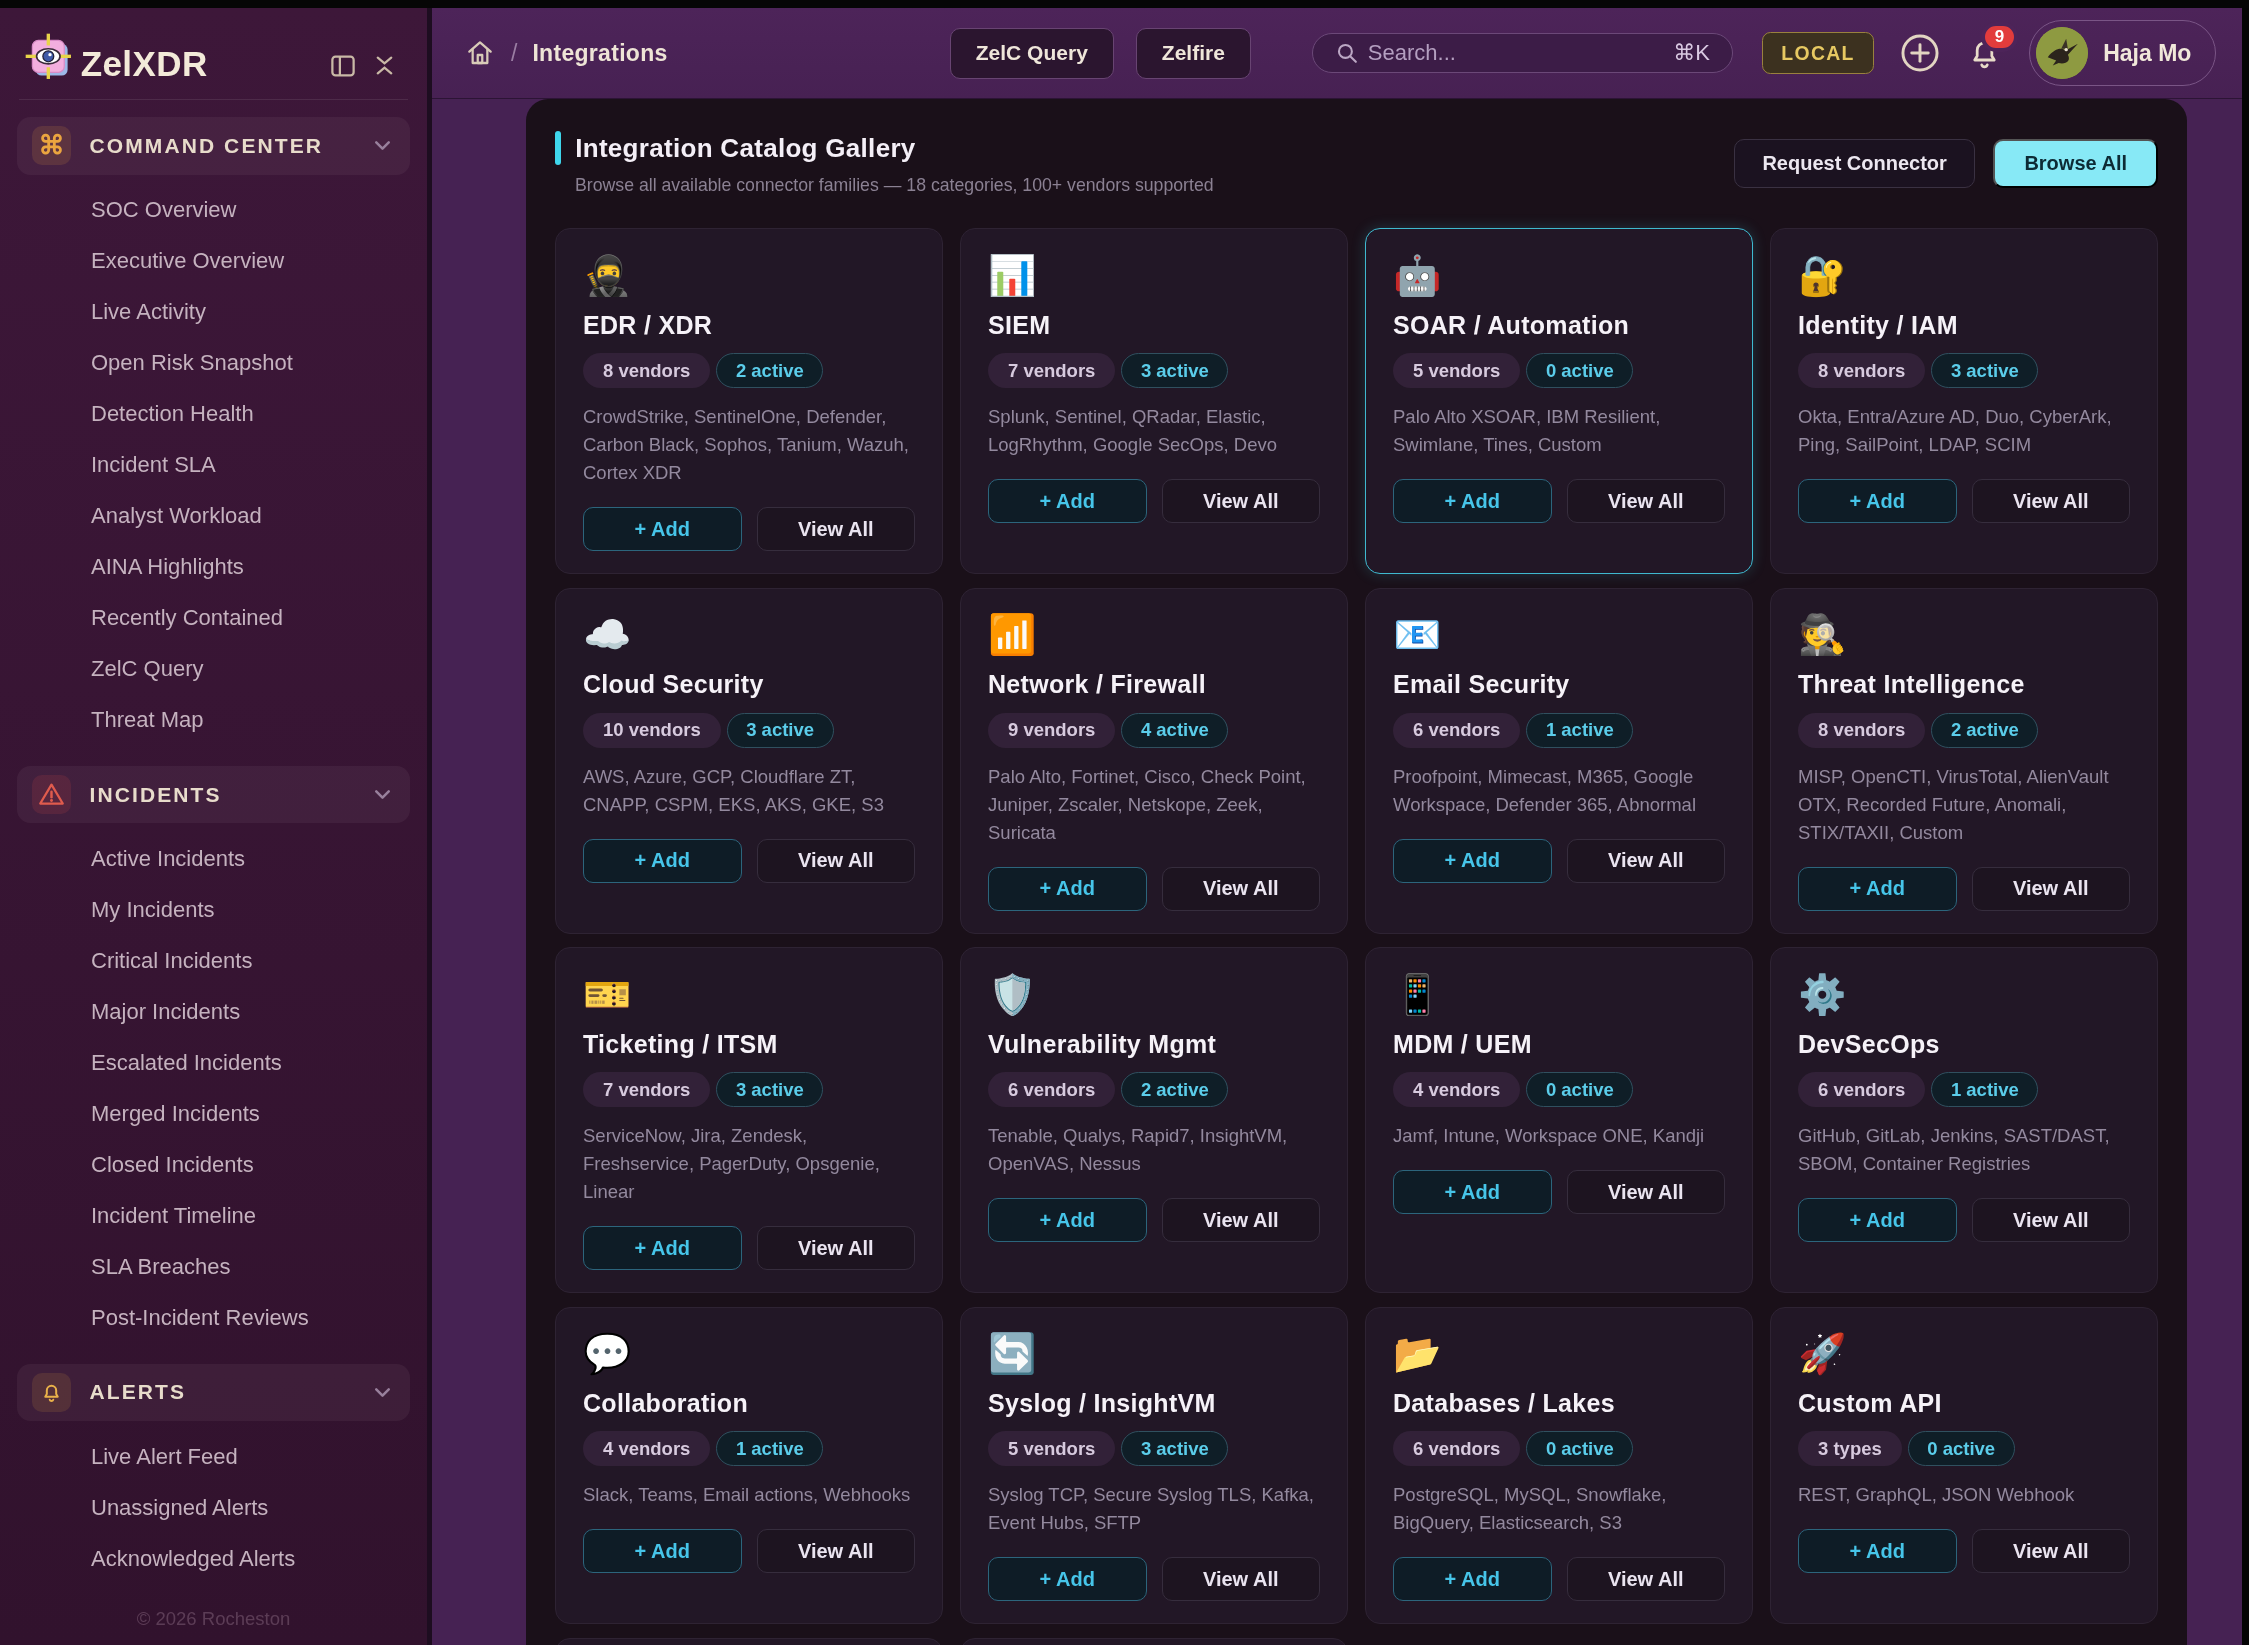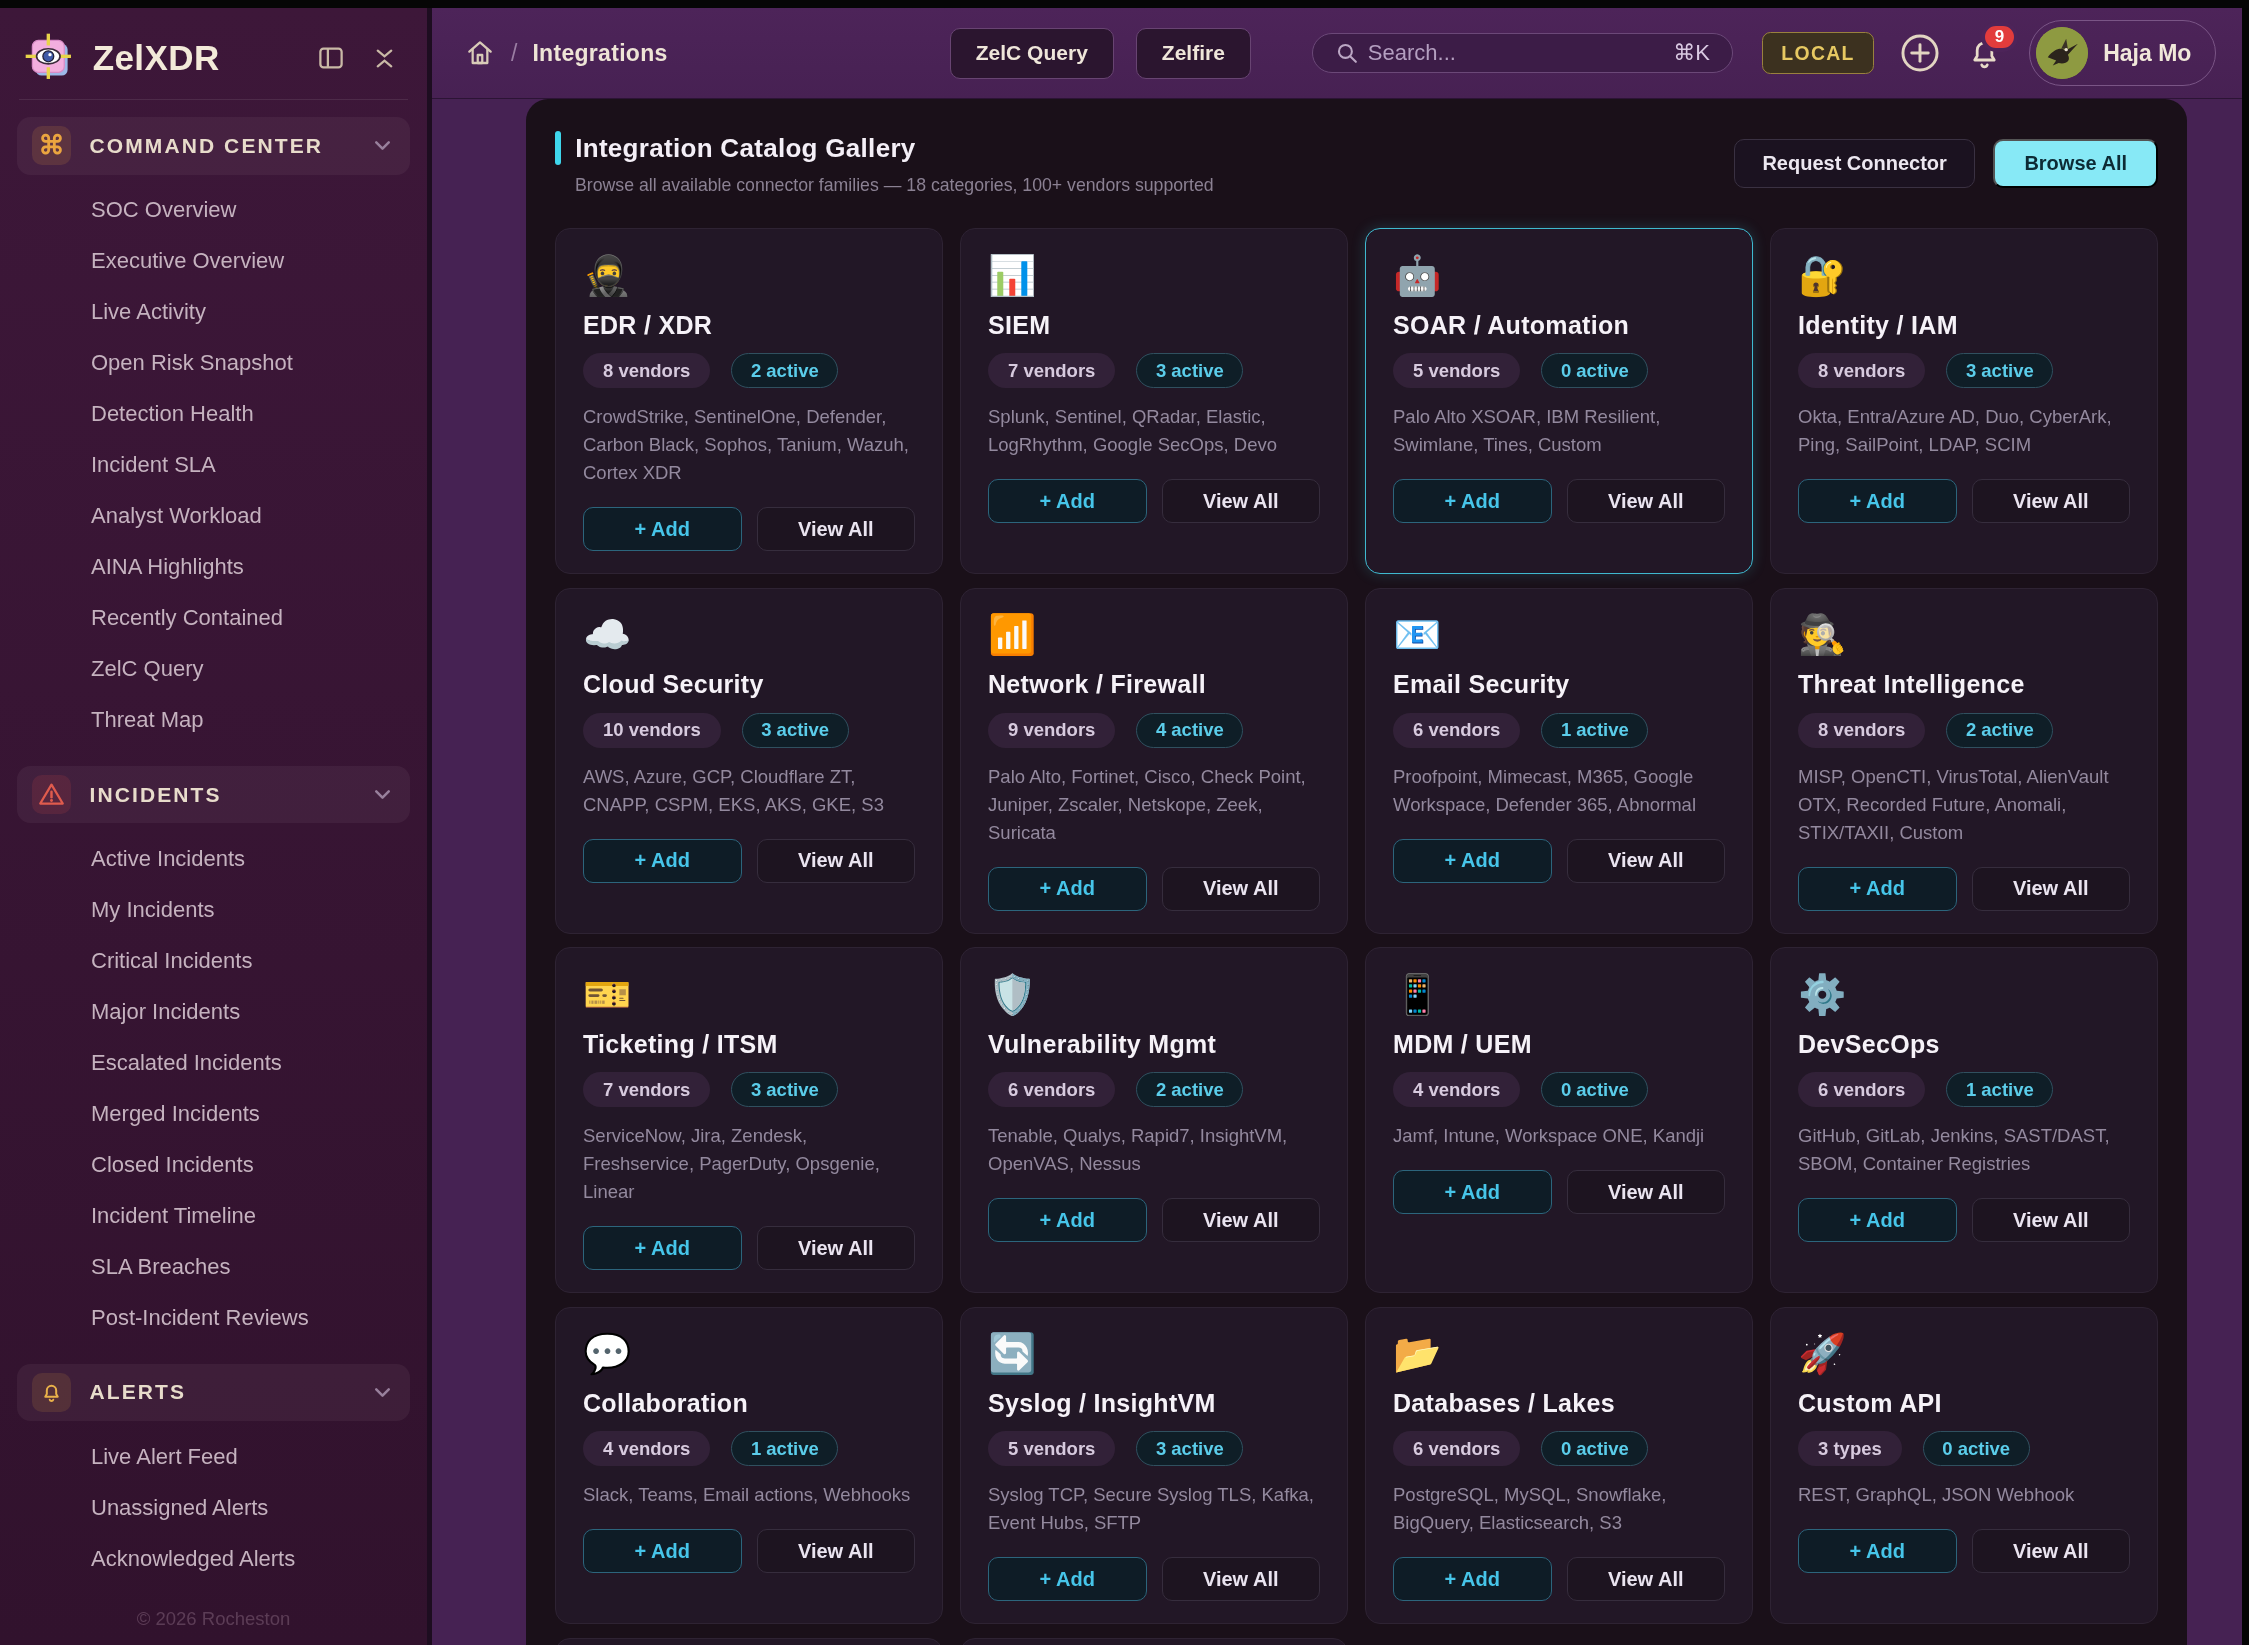--- a/index.html
+++ b/index.html
@@ -4,21 +4,21 @@
 <style>
   html,body{margin:0;padding:0}
   body{width:2250px;height:1646px;overflow:hidden;background:#060606;
        font-family:"Liberation Sans",sans-serif;-webkit-font-smoothing:antialiased}
   .top-strip{height:8.4px;background:#060606}
   .page{display:flex;height:1637px}
 
   
   .sidebar{width:432px;box-sizing:border-box;background:linear-gradient(180deg,#3d1739,#31122d);
            border-right:5.9px solid #1d0d20;display:flex;flex-direction:column;padding:17px 17px 11.8px}
-  .logo-row{display:flex;align-items:center;gap:17px;padding:6.7px 6.7px 13.5px}
+  .logo-row{display:flex;align-items:flex-end;gap:5px;padding:6.7px 6.7px 13.5px}
   .logo-mark{width:52px;height:52px;flex:0 0 auto}
   .logo-title{font-size:35px;font-weight:800;color:#f3ead9;letter-spacing:0.4px;flex:1}
   .top-ico{color:#c9b9a6;display:flex;align-items:center;justify-content:center;width:37px;height:37px;cursor:pointer}
   .side-divider{height:0.8px;background:rgba(255,255,255,.09);margin:1.7px 1.7px 3.4px}
   .section{margin-top:13.5px}
   .section-pill{display:flex;align-items:center;gap:18.5px;background:rgba(255,230,245,.055);
                 border-radius:13.5px;padding:9.3px 15px;cursor:pointer}
   .icon-box{width:39px;height:39px;border-radius:10px;display:flex;align-items:center;justify-content:center;flex:0 0 auto}
   .icon-box.cmd{background:rgba(232,163,61,.14);color:#eba53f;font-size:26px;font-weight:700}
   .icon-box.warn{background:rgba(224,80,70,.14)}
@@ -71,21 +71,21 @@
            font-size:20px;font-weight:700;display:flex;align-items:center;margin-left:17px;cursor:pointer;white-space:nowrap}
   .browse-btn{height:49px;padding:0 29px;border-radius:10px;background:#87e9f6;color:#0d2b35;font-size:20px;font-weight:800;
               display:flex;align-items:center;margin-left:18.5px;cursor:pointer;white-space:nowrap}
 
   .grid{margin-top:32px;display:grid;grid-template-columns:repeat(4,1fr);gap:13.5px 17px}
   .card{background:#221726;border:1.7px solid #2e2333;border-radius:15px;padding:23.6px 27px 22px;box-sizing:border-box;
         min-height:292px;display:flex;flex-direction:column;align-items:flex-start}
   .card.highlight{border-color:#3fb9cf;box-shadow:0 0 13.5px rgba(63,185,207,.22)}
   .card-icon{font-size:39px;line-height:46px}
   .card-title{margin-top:11.8px;font-size:25px;font-weight:800;color:#f6f2f8;letter-spacing:0.3px}
-  .badges{margin-top:13.5px;display:flex;gap:21px}
+  .badges{margin-top:13.5px;display:flex;gap:6px}
   .b-vendors{height:35px;padding:0 20px;border-radius:17.7px;background:#322138;color:#d7cade;font-size:18.5px;font-weight:700;
              display:flex;align-items:center;box-sizing:border-box}
   .b-active{height:35px;padding:0 18.5px;border-radius:17.7px;background:#0f1e27;border:1.7px solid #30505f;color:#5bcdea;
             font-size:18.5px;font-weight:700;display:flex;align-items:center;box-sizing:border-box}
   .card-desc{margin-top:15px;font-size:18.5px;line-height:28px;color:#93899e}
   .card-btns{margin-top:20px;display:flex;gap:15px;width:100%}
   .btn-add{flex:1;height:44px;border-radius:10px;background:#0e1c26;border:1.7px solid #2c657c;color:#46c5e9;font-size:20px;
            font-weight:800;display:flex;align-items:center;justify-content:center;box-sizing:border-box;cursor:pointer}
   .btn-view{flex:1;height:44px;border-radius:10px;background:#1d1420;border:1.7px solid #362d3d;color:#eae4f0;font-size:20px;
             font-weight:700;display:flex;align-items:center;justify-content:center;box-sizing:border-box;cursor:pointer}

